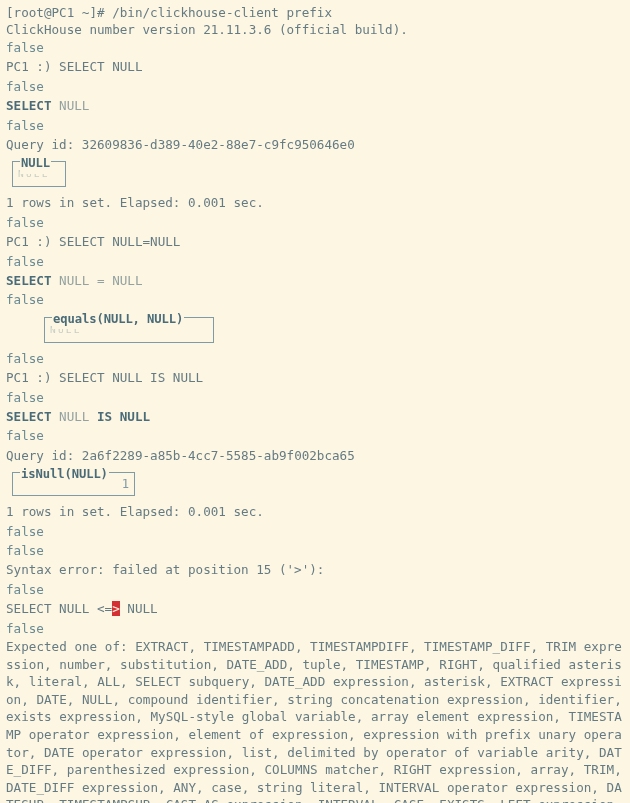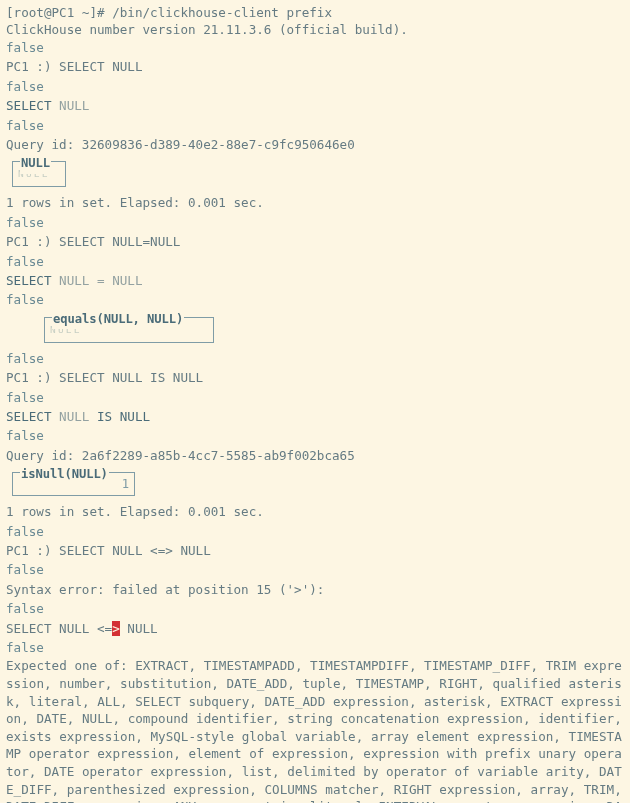--- a/index.html
+++ b/index.html
@@ -23,21 +23,21 @@
     width: 630px;
   }
   .line {
     white-space: pre-wrap;
     word-break: break-all;
     min-height: 19.4px;
   }
   .tight { line-height: 17px; min-height: 17px; }
   .blank { height: 19.4px; }
   .plain    { color: #657b83; }
-  .kw       { color: #4a6b78; font-weight: normal; text-align: center; }
+  .kw       { color: #4a6b78; font-weight: bold; text-align: center; }
   .lit      { color: #93a1a1; }
   .prompt   { color: #657b83; }
   .err      { color: #657b83; }
   .cursor   { background: #d33033; color: #fdf6e3; }
 
   
   .tbl {
     display: inline-block;
     position: relative;
     margin: 7px 0 6px 6px;
@@ -107,20 +107,19 @@
     <div><div class="tbl box-equals"><div class="hdr">equals(NULL, NULL)</div><div class="cell nullval">NULL</div></div></div>
     <div class="blank">false</div>
     <div class="line prompt"><span class="prompt">PC1 :) </span><span class="plain">SELECT NULL IS NULL</span></div>
     <div class="blank">false</div>
     <div class="line"><span class="kw">SELECT</span><span class="plain"> </span><span class="lit">NULL</span><span class="plain"> </span><span class="kw">IS NULL</span></div>
     <div class="blank">false</div>
     <div class="line plain"><span class="plain">Query id: </span><span class="plain">2a6f2289-a85b-4cc7-5585-ab9f002bca65</span></div>
     <div><div class="tbl box-isnull"><div class="hdr">isNull(NULL)</div><div class="cell num">1</div></div></div>
     <div class="line plain">1 rows in set. Elapsed: 0.001 sec.</div>
     <div class="blank">false</div>
-    <div class="line prompt"><span class="prompt">PC1 :) </span><span class="plain">SELECT NULL &lt;=&gt; NULL</span></div>
     <div class="blank">false</div>
     <div class="line err">Syntax error: failed at position 15 ('&gt;'):</div>
     <div class="blank">false</div>
     <div class="line"><span class="plain">SELECT NULL &lt;=</span><span class="cursor">&gt;</span><span class="plain"> NULL</span></div>
     <div class="blank">false</div>
     <div class="wrapblock plain">Expected one of: EXTRACT, TIMESTAMPADD, TIMESTAMPDIFF, TIMESTAMP_DIFF, TRIM expression, number, substitution, DATE_ADD, tuple, TIMESTAMP, RIGHT, qualified asterisk, literal, ALL, SELECT subquery, DATE_ADD expression, asterisk, EXTRACT expression, DATE, NULL, compound identifier, string concatenation expression, identifier, exists expression, MySQL-style global variable, array element expression, TIMESTAMP operator expression, element of expression, expression with prefix unary operator, DATE operator expression, list, delimited by operator of variable arity, DATE_DIFF, parenthesized expression, COLUMNS matcher, RIGHT expression, array, TRIM, DATE_DIFF expression, ANY, case, string literal, INTERVAL operator expression, DATESUB, TIMESTAMPSUB, CAST AS expression, INTERVAL, CASE, EXISTS, LEFT expression, LEFT, CAST operator, CAST, additive expression, SUBSTRING, list of elements, RTRIM, DATEDIFF, SUBSTRING expression, BETWEEN expression, function, NOT, DATEADD, DATE_SUB, tuple element expression, collection of literals, TIMESTAMP_ADD, list, delimited by binary operators, CAST expression, COLUMNS, TIMESTAMP_SUB, LTRIM, multiplicative expression, unary expression</div>
   </div>
 
 </body></html>

